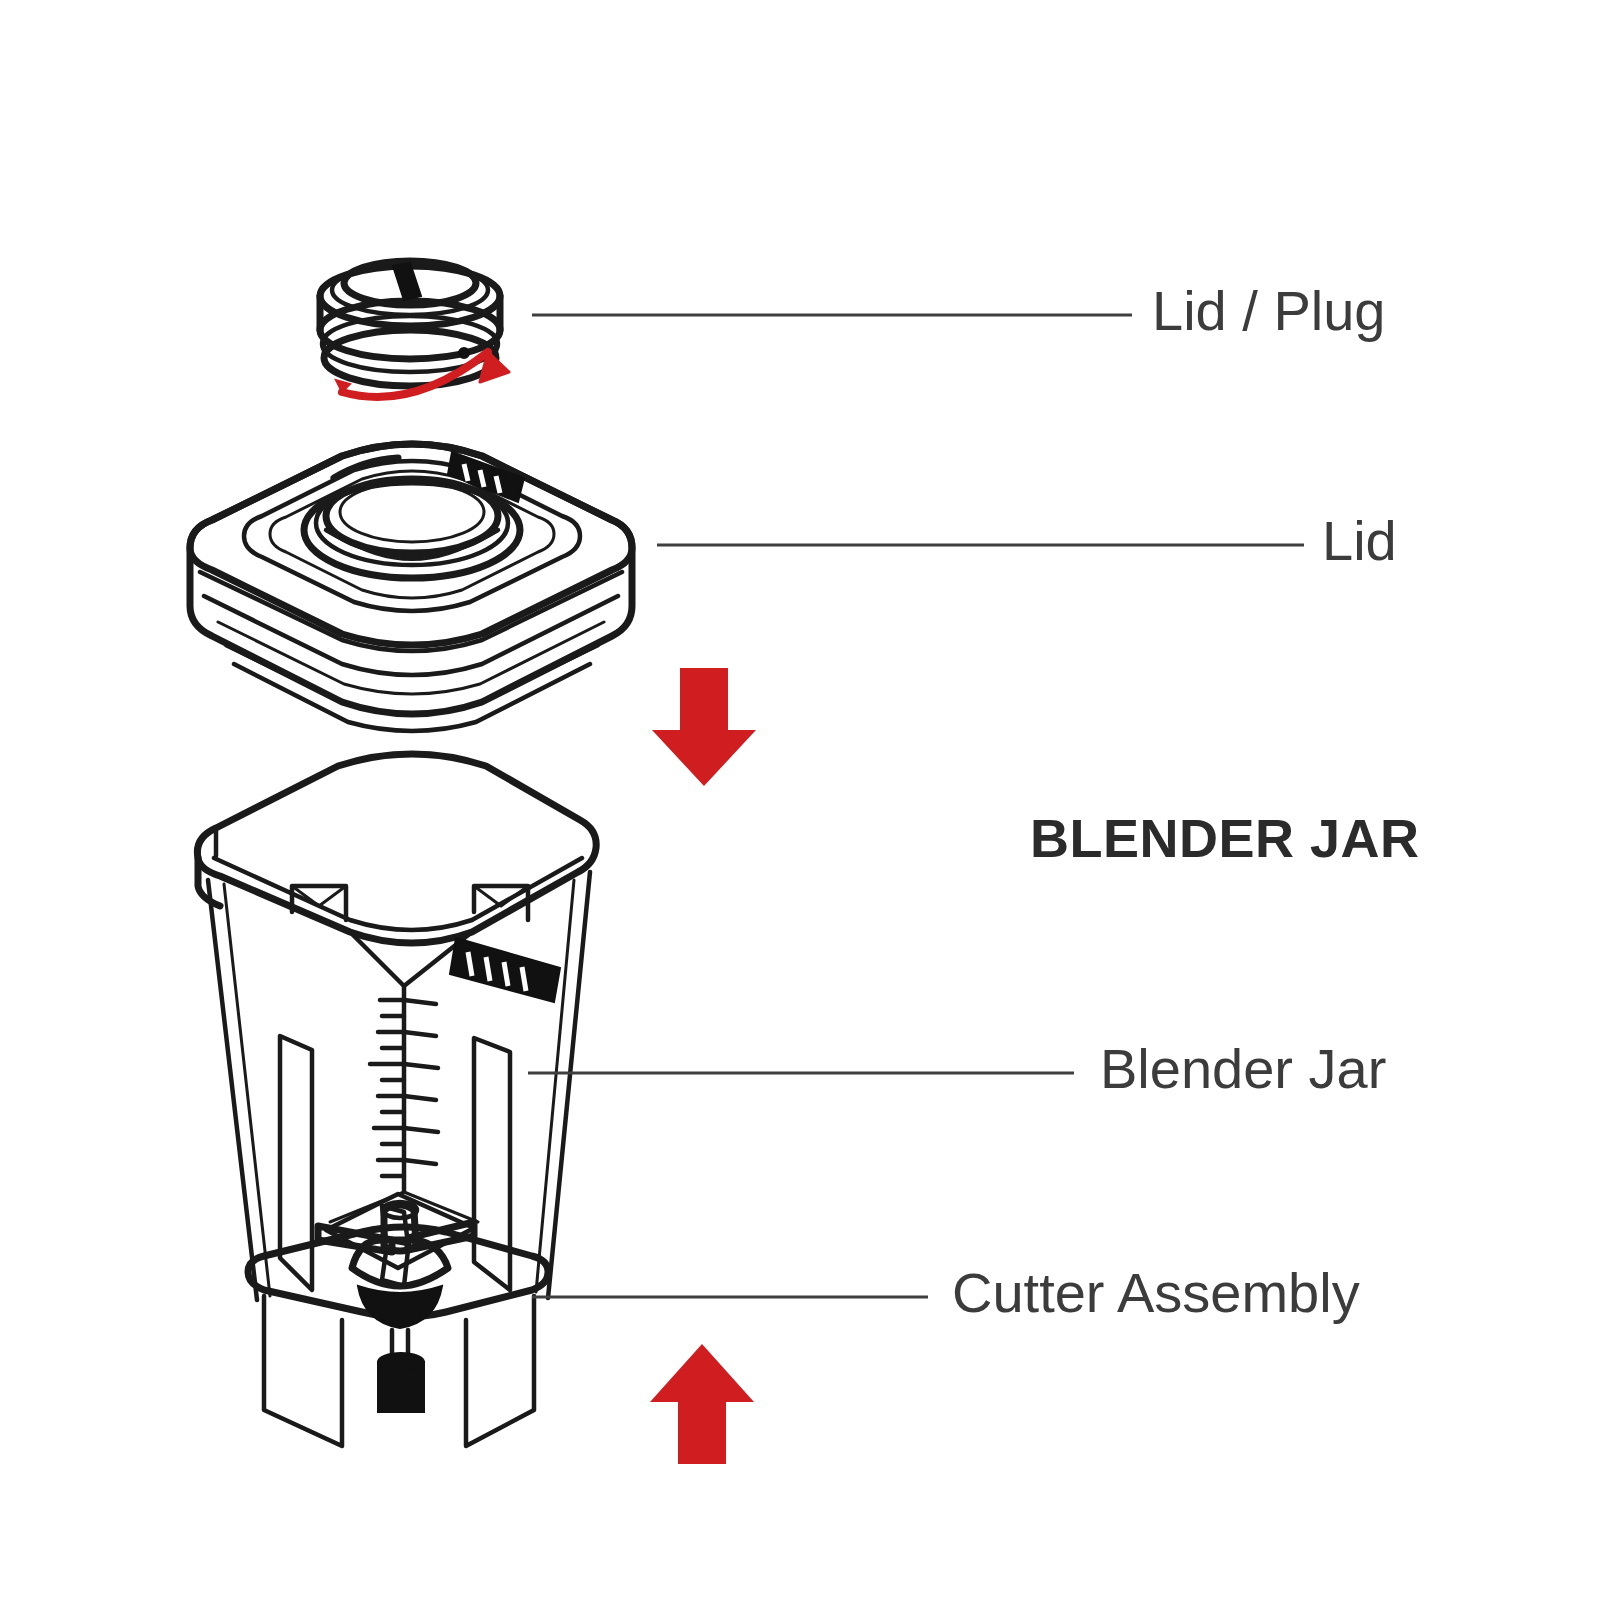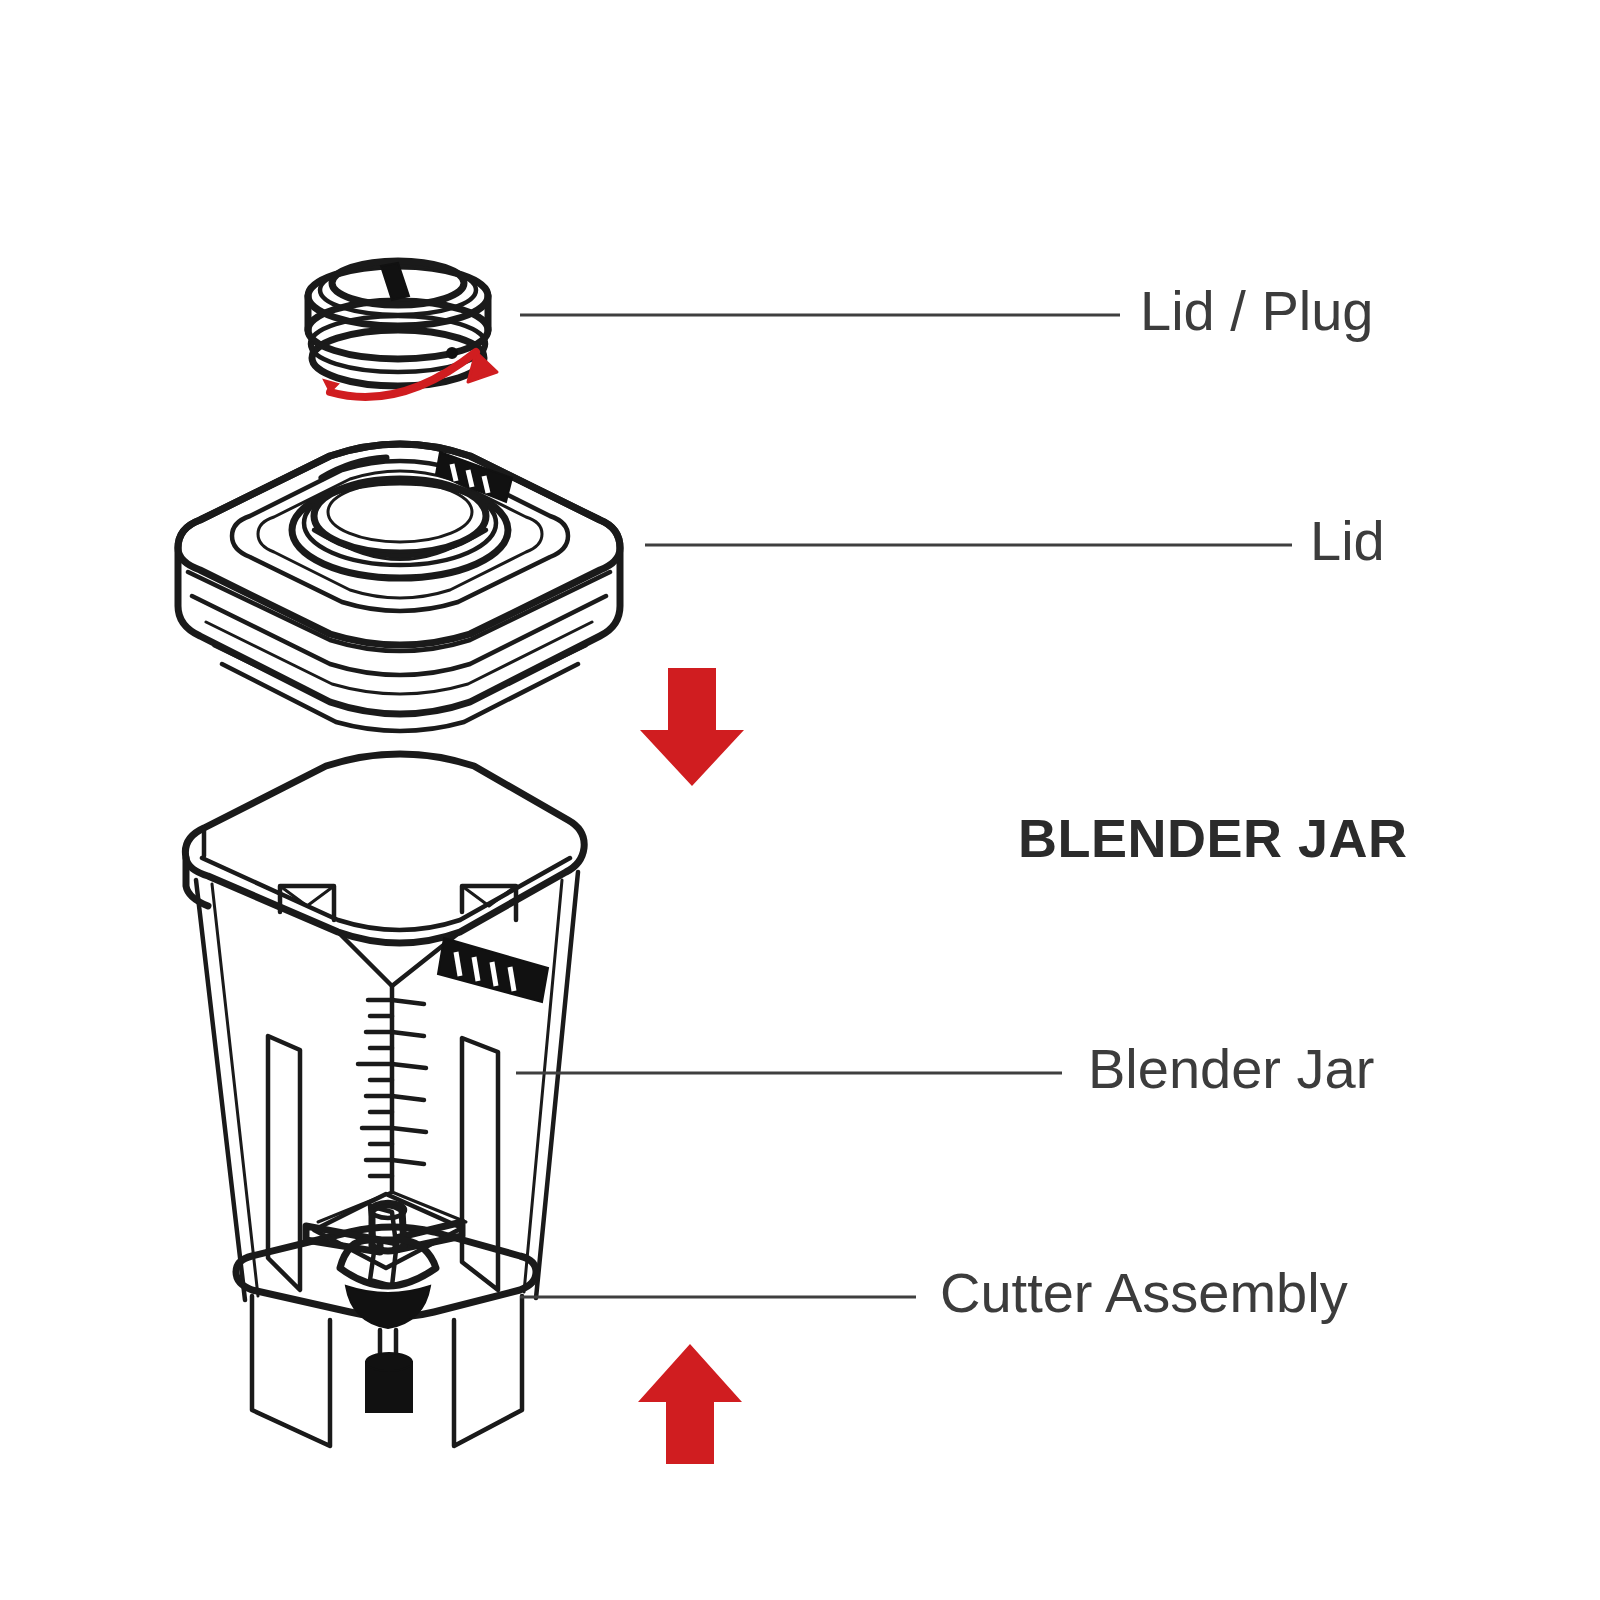--- a/index.html
+++ b/index.html
@@ -9,21 +9,21 @@
   }
   body {
     width: 1600px;
     height: 1600px;
     font-family: "Liberation Sans", sans-serif;
     overflow: hidden;
     position: relative;
   }
   #diagram-root {
     position: absolute;
-    left: 0;
+    left: 12px;
     top: 0;
     width: 1408px;
     height: 1600px;
   }
   svg.stage {
     display: block;
     width: 1600px;
     height: 1600px;
   }
   .ink {

